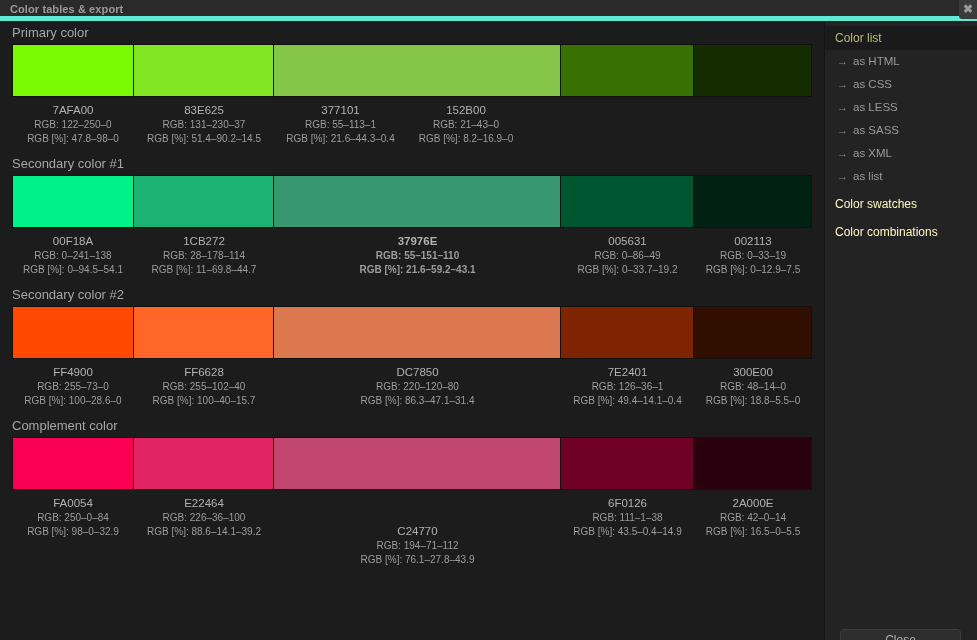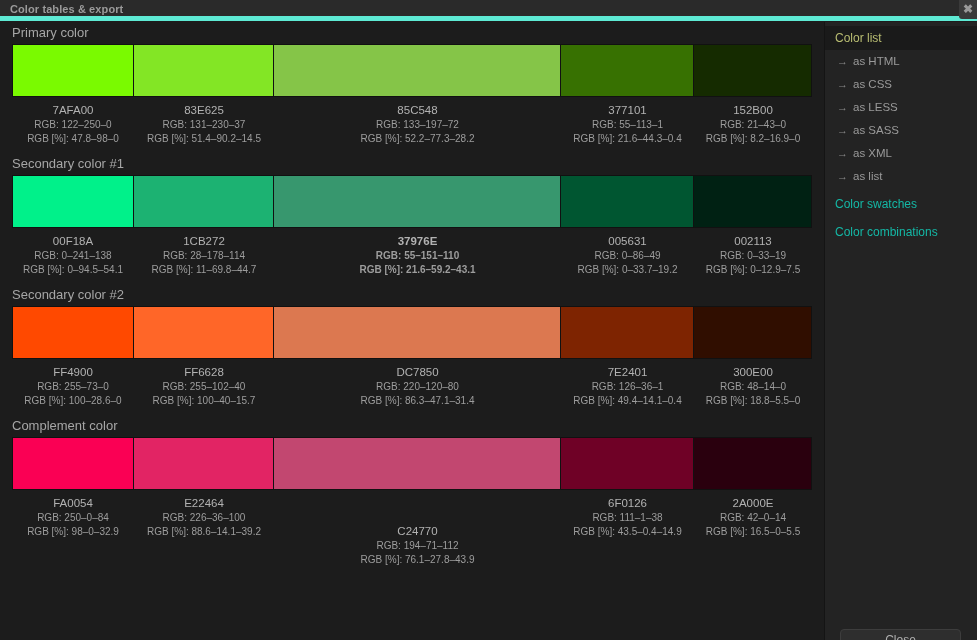--- a/index.html
+++ b/index.html
@@ -105,21 +105,21 @@
   #sidebar {
     position: absolute; left: 824px; top: 0;
     width: 153px; height: 618px;
     background: #232323;
     border-left: 1px solid #141414;
   }
   .side-item {
     height: 24px;
     line-height: 24px;
     font-size: 12px;
-    color: #14b8a6;
+    color: #fef9c3;
     padding-left: 10px;
     cursor: pointer;
     white-space: nowrap;
   }
   .side-item.active {
     background: #1a1a1a;
     color: #b9bd72;
   }
   .side-sub {
     height: 23px;
@@ -187,25 +187,20 @@
             <div class="label-cell" style="width: 122px;">
               <div class="label-hex">7AFA00</div>
               <div class="label-rgb">RGB: 122–250–0</div>
               <div class="label-pct">RGB [%]: 47.8–98–0</div>
             </div>
             <div class="label-cell" style="width: 140px;">
               <div class="label-hex">83E625</div>
               <div class="label-rgb">RGB: 131–230–37</div>
               <div class="label-pct">RGB [%]: 51.4–90.2–14.5</div>
             </div>
-            <div class="label-cell" style="width: 287px;">
-              <div class="label-hex">85C548</div>
-              <div class="label-rgb">RGB: 133–197–72</div>
-              <div class="label-pct">RGB [%]: 52.2–77.3–28.2</div>
-            </div>
             <div class="label-cell" style="width: 133px;">
               <div class="label-hex">377101</div>
               <div class="label-rgb">RGB: 55–113–1</div>
               <div class="label-pct">RGB [%]: 21.6–44.3–0.4</div>
             </div>
             <div class="label-cell" style="width: 118px;">
               <div class="label-hex">152B00</div>
               <div class="label-rgb">RGB: 21–43–0</div>
               <div class="label-pct">RGB [%]: 8.2–16.9–0</div>
             </div>

